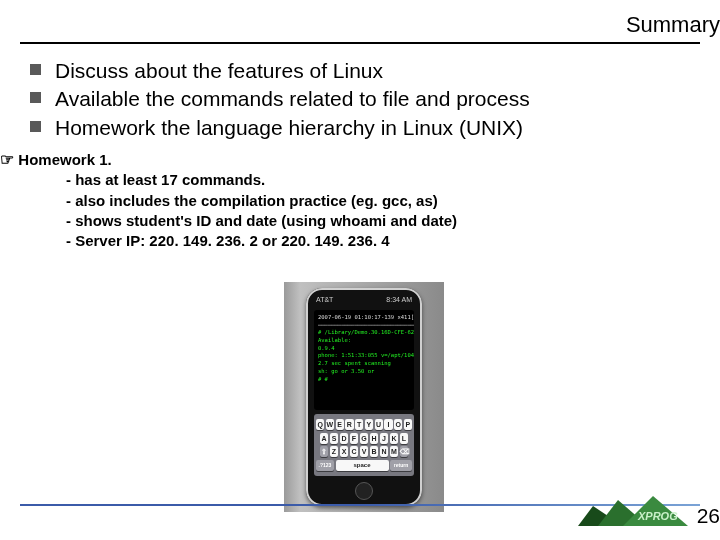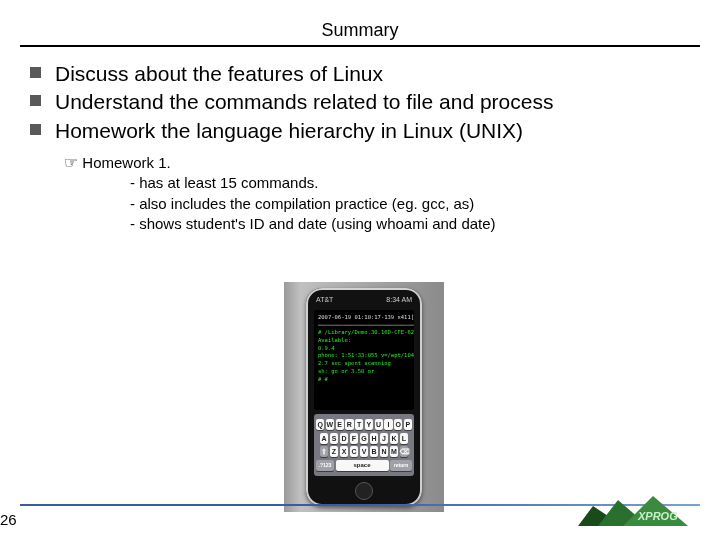--- a/index.html
+++ b/index.html
@@ -7,24 +7,24 @@
     padding: 0;
     width: 720px;
     height: 540px;
     background: #fff;
     font-family: Arial, Helvetica, sans-serif;
     color: #000;
     position: relative;
     overflow: hidden;
   }
   .title {
-    text-align: center;
-    font-size: 18px;
+    text-align: right;
+    font-size: 22px;
     color: #000;
-    margin-top: 20px;
+    margin-top: 12px;
     margin-bottom: 4px;
     font-weight: normal;
   }
   .title-rule {
     height: 2px;
     background: #000;
     margin: 0 20px 14px 20px;
   }
   .bullets {
     margin: 0 0 8px 30px;
@@ -41,23 +41,22 @@
     background: #595959;
     margin-top: 6px;
     margin-right: 14px;
     flex: none;
   }
   .bullet-text {
     font-size: 21px;
     line-height: 1.25;
   }
   .hw {
-    margin-left: 64px;
     font-size: 15px;
-    font-weight: normal;
+    font-weight: bold;
     line-height: 1.35;
   }
   .hw .point {
     font-size: 16px;
     margin-right: 4px;
   }
   .hw .l1 { margin-left: 22px; }
   .hw .l2 { margin-left: 66px; }
   .phone {
     position: absolute;
@@ -155,22 +154,22 @@
     left: 20px;
     right: 20px;
     bottom: 34px;
     height: 2px;
     background: linear-gradient(90deg, #3b5ba9 0%, #3b5ba9 50%, #7aa3d6 100%);
   }
   .page-num {
     position: absolute;
     bottom: 12px;
     width: 100%;
-    text-align: left;
-    font-size: 15px;
+    text-align: right;
+    font-size: 21px;
   }
   .logo {
     position: absolute;
     right: 12px;
     bottom: 14px;
     width: 130px;
     height: 30px;
   }
   .logo svg { width: 100%; height: 100%; }
 </style>
@@ -180,35 +179,36 @@
 <div class="title">Summary</div>
 <div class="title-rule"></div>
 
 <div class="bullets">
   <div class="bullet-row">
     <div class="bullet-sq"></div>
     <div class="bullet-text">Discuss about the features of Linux</div>
   </div>
   <div class="bullet-row">
     <div class="bullet-sq"></div>
-    <div class="bullet-text">Understand the commands related to file and process</div>
+    <div class="bullet-text">Available the commands related to file and process</div>
   </div>
   <div class="bullet-row">
     <div class="bullet-sq"></div>
     <div class="bullet-text">Homework the language hierarchy in Linux (UNIX)</div>
   </div>
 </div>
 
 <div class="hw">
   <div>
     <span class="point">☞</span><span>Homework 1.</span>
   </div>
-  <div class="l2">- has at least 15 commands.</div>
+  <div class="l2">- has at least 17 commands.</div>
   <div class="l2">- also includes the compilation practice (eg. gcc, as)</div>
   <div class="l2">- shows student's ID and date (using whoami and date)</div>
+  <div class="l2">- Server IP: 220. 149. 236. 2 or  220. 149. 236. 4</div>
 </div>
 
 <div class="phone">
   <div class="phone-bg"></div>
   <div class="phone-body">
     <div class="phone-top">
       <span>AT&amp;T</span>
       <span>8:34 AM</span>
     </div>
     <div class="phone-term" id="term">

